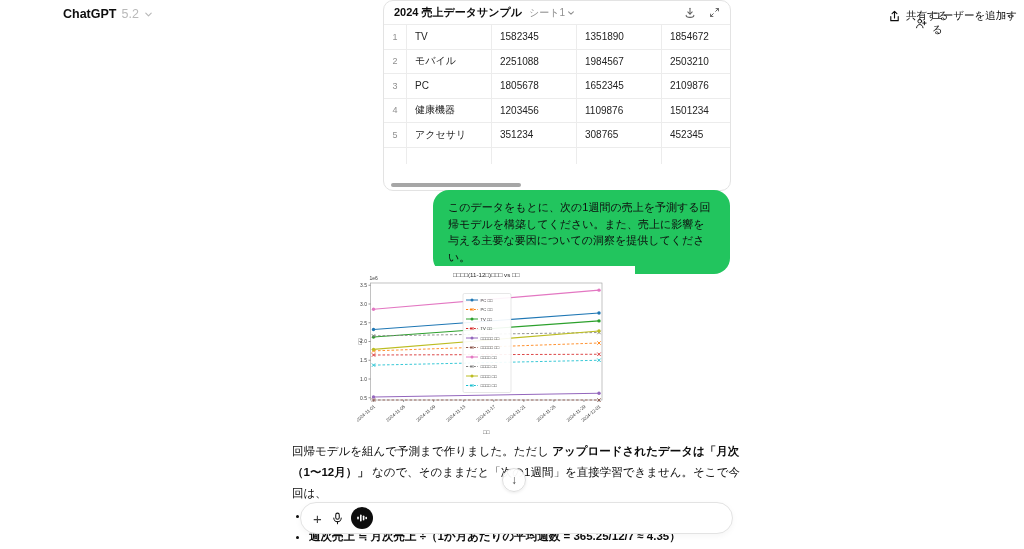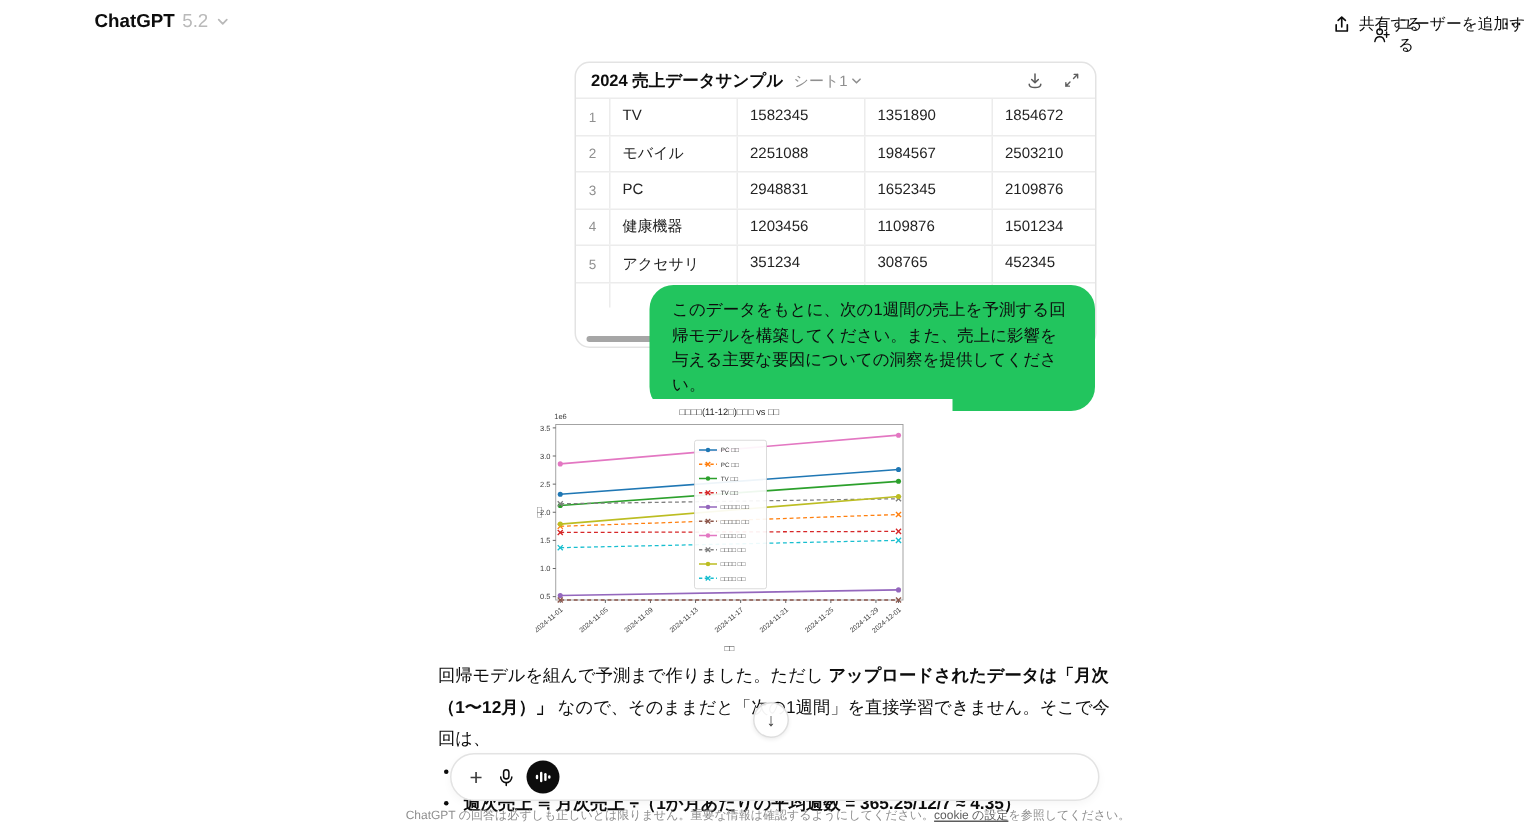--- a/index.html
+++ b/index.html
@@ -10,21 +10,21 @@
   
   .appname{left:63px;top:7px;font-size:12.5px;font-weight:600;display:flex;align-items:center;gap:5px;}
   .appver{color:#b9b9b9;font-weight:400;}
   .chev{color:#b9b9b9;}
   .topright{top:6px;display:flex;align-items:center;gap:6px;font-size:10.5px;color:#0d0d0d;cursor:default;}
   .iconbtn{display:flex;align-items:center;gap:5px;padding:3px 4px;border-radius:6px;}
   .more{font-size:13px;letter-spacing:1px;color:#0d0d0d;}
 
   
   .sheet{left:383px;top:0;width:348px;height:191px;background:#fff;border:1px solid #e3e3e3;
-         border-radius:10px;box-sizing:border-box;overflow:hidden;margin-top:41px;}
+         border-radius:10px;box-sizing:border-box;overflow:hidden;}
   .sheet-head{height:23px;display:flex;align-items:center;padding:0 10px;}
   .sheet-title{font-size:11px;font-weight:700;white-space:nowrap;}
   .sheet-tab{font-size:10px;color:#8f8f8f;margin-left:7px;display:flex;align-items:center;gap:2px;white-space:nowrap;}
   .sheet-icons{margin-left:auto;display:flex;align-items:center;gap:13px;color:#5d5d5d;}
   .thead,.trow{display:flex;border-top:1px solid #ececec;box-sizing:border-box;}
   .thead{height:21px;background:#fafafa;}
   .trow{height:24.5px;background:#fff;}
   .tcell{box-sizing:border-box;border-left:1px solid #ececec;padding:0 8px;display:flex;align-items:center;
          font-size:10px;color:#232323;white-space:nowrap;overflow:hidden;flex:none;}
   .c0{width:22px;justify-content:center;padding:0;border-left:none;color:#8f8f8f;font-size:9px;}
@@ -139,21 +139,21 @@
         <div class="trow">
           <div class="tcell c0">2</div>
           <div class="tcell c1">モバイル</div>
           <div class="tcell c2">2251088</div>
           <div class="tcell c3">1984567</div>
           <div class="tcell c4">2503210</div>
         </div>
         <div class="trow">
           <div class="tcell c0">3</div>
           <div class="tcell c1">PC</div>
-          <div class="tcell c2">2948831</div>
+          <div class="tcell c2">1805678</div>
           <div class="tcell c3">1652345</div>
           <div class="tcell c4">2109876</div>
         </div>
         <div class="trow">
           <div class="tcell c0">4</div>
           <div class="tcell c1">健康機器</div>
           <div class="tcell c2">1203456</div>
           <div class="tcell c3">1109876</div>
           <div class="tcell c4">1501234</div>
         </div>
@@ -323,17 +323,14 @@
           <g fill="#fff">
             <rect x="1.2" y="4.5" width="1.6" height="3" rx="0.8"></rect>
             <rect x="4" y="2.5" width="1.6" height="7" rx="0.8"></rect>
             <rect x="6.8" y="3.4" width="1.6" height="5.2" rx="0.8"></rect>
             <rect x="9.4" y="4.8" width="1.6" height="2.4" rx="0.8"></rect>
           </g>
         </svg>
     </span>
   </div>
 
-  <div class="abs footer">
-    <span>ChatGPT の回答は必ずしも正しいとは限りません。重要な情報は確認するようにしてください。</span><span class="cookie">cookie の設定</span><span>を参照してください。</span>
-  </div>
 
 </div>
 
 </body></html>

